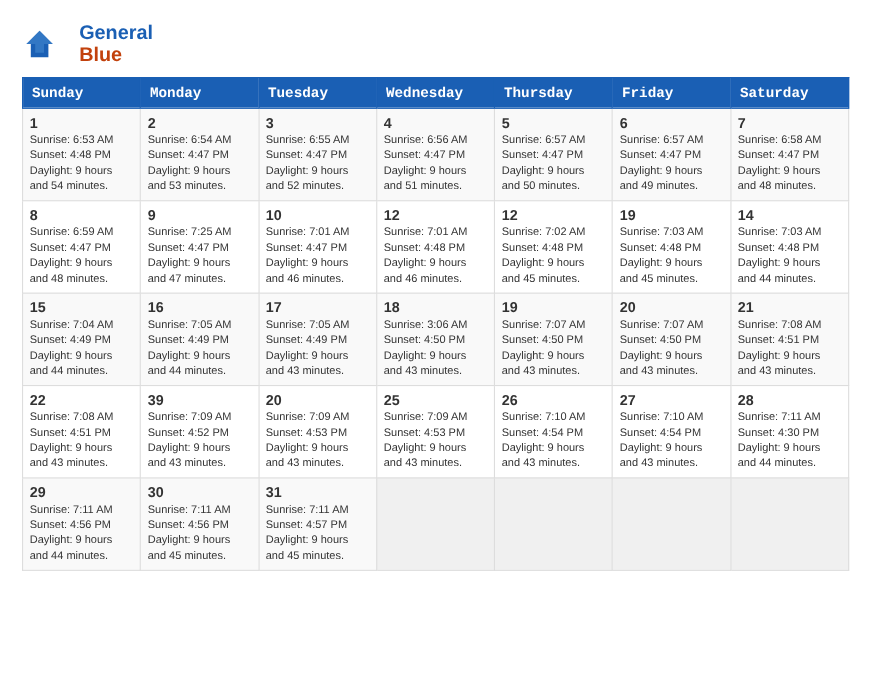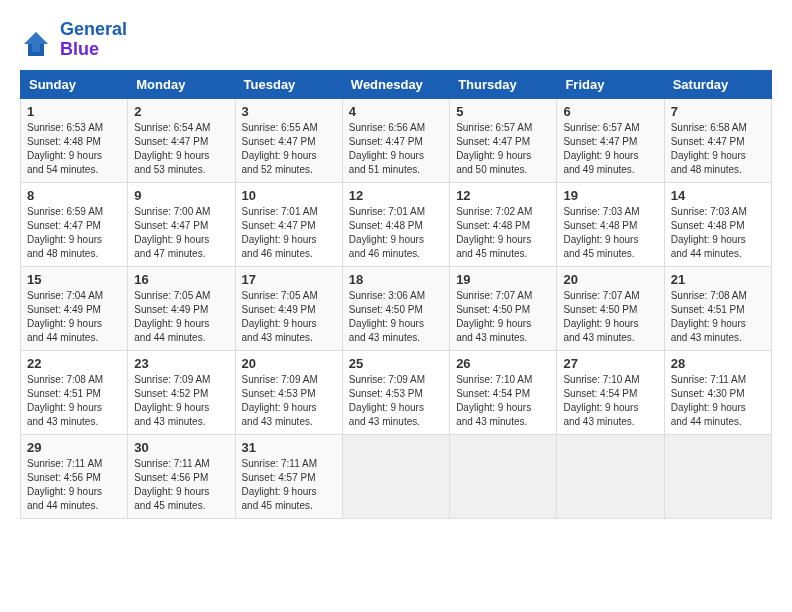--- a/index.html
+++ b/index.html
@@ -11,22 +11,22 @@
       padding: 20px;
     }
     .header {
       display: flex;
       justify-content: space-between;
       align-items: flex-start;
       margin-bottom: 10px;
     }
     .logo {
       display: flex;
-      align-items: flex-end;
-      gap: 8px;
+      align-items: center;
+      gap: 20px;
     }
     .logo-text {
       font-size: 18px;
       font-weight: bold;
       color: #333;
       line-height: 1.1;
     }
     .logo-text span {
       color: #1a5fb4;
     }
@@ -52,20 +52,21 @@
       border: 1px solid #ccc;
     }
     .calendar th {
       background-color: #1a5fb4;
       color: #fff;
       font-size: 13px;
       font-weight: bold;
       padding: 6px 8px;
       text-align: left;
       border: 1px solid #1a5fb4;
+      font-family: Liberation Mono, monospace;
     }
     .calendar td {
       vertical-align: top;
       padding: 5px 6px;
       font-size: 10px;
       color: #333;
       border: 1px solid #ddd;
       width: calc(100% / 7);
       min-height: 80px;
       background: #fff;
@@ -95,21 +96,21 @@
 <body>
 
 <div class="header">
   <div class="logo">
     <svg class="logo-icon" viewBox="0 0 40 40">
       <polygon points="20,5 35,20 30,20 30,35 10,35 10,20 5,20" fill="#1a5fb4"></polygon>
       <polygon points="20,5 35,20 25,20 25,30 15,30 15,20 5,20" fill="#4a8fd4" opacity="0.5"></polygon>
     </svg>
     <div class="logo-text">
       <span>General</span><br>
-      <span style="color:#6d28d9">Blue</span>
+      <span style="color:#c2410c">Blue</span>
     </div>
   </div>
   <div class="title-block">
     <div class="month-title"></div>
     <div class="location"></div>
   </div>
 </div>
 
 <table class="calendar">
   <thead>
@@ -187,21 +188,21 @@
         <span class="day-num">8</span>
         <div class="day-info">
           <span>Sunrise: 6:59 AM</span><br>
           <span>Sunset: 4:47 PM</span><br>
           <span>Daylight: 9 hours and 48 minutes.</span>
         </div>
       </td>
         <td>
         <span class="day-num">9</span>
         <div class="day-info">
-          <span>Sunrise: 7:00 AM</span><br>
+          <span>Sunrise: 7:25 AM</span><br>
           <span>Sunset: 4:47 PM</span><br>
           <span>Daylight: 9 hours and 47 minutes.</span>
         </div>
       </td>
         <td>
         <span class="day-num">10</span>
         <div class="day-info">
           <span>Sunrise: 7:01 AM</span><br>
           <span>Sunset: 4:47 PM</span><br>
           <span>Daylight: 9 hours and 46 minutes.</span>
@@ -301,21 +302,21 @@
       <tr>
         <td>
         <span class="day-num">22</span>
         <div class="day-info">
           <span>Sunrise: 7:08 AM</span><br>
           <span>Sunset: 4:51 PM</span><br>
           <span>Daylight: 9 hours and 43 minutes.</span>
         </div>
       </td>
         <td>
-        <span class="day-num">23</span>
+        <span class="day-num">39</span>
         <div class="day-info">
           <span>Sunrise: 7:09 AM</span><br>
           <span>Sunset: 4:52 PM</span><br>
           <span>Daylight: 9 hours and 43 minutes.</span>
         </div>
       </td>
         <td>
         <span class="day-num">20</span>
         <div class="day-info">
           <span>Sunrise: 7:09 AM</span><br>

